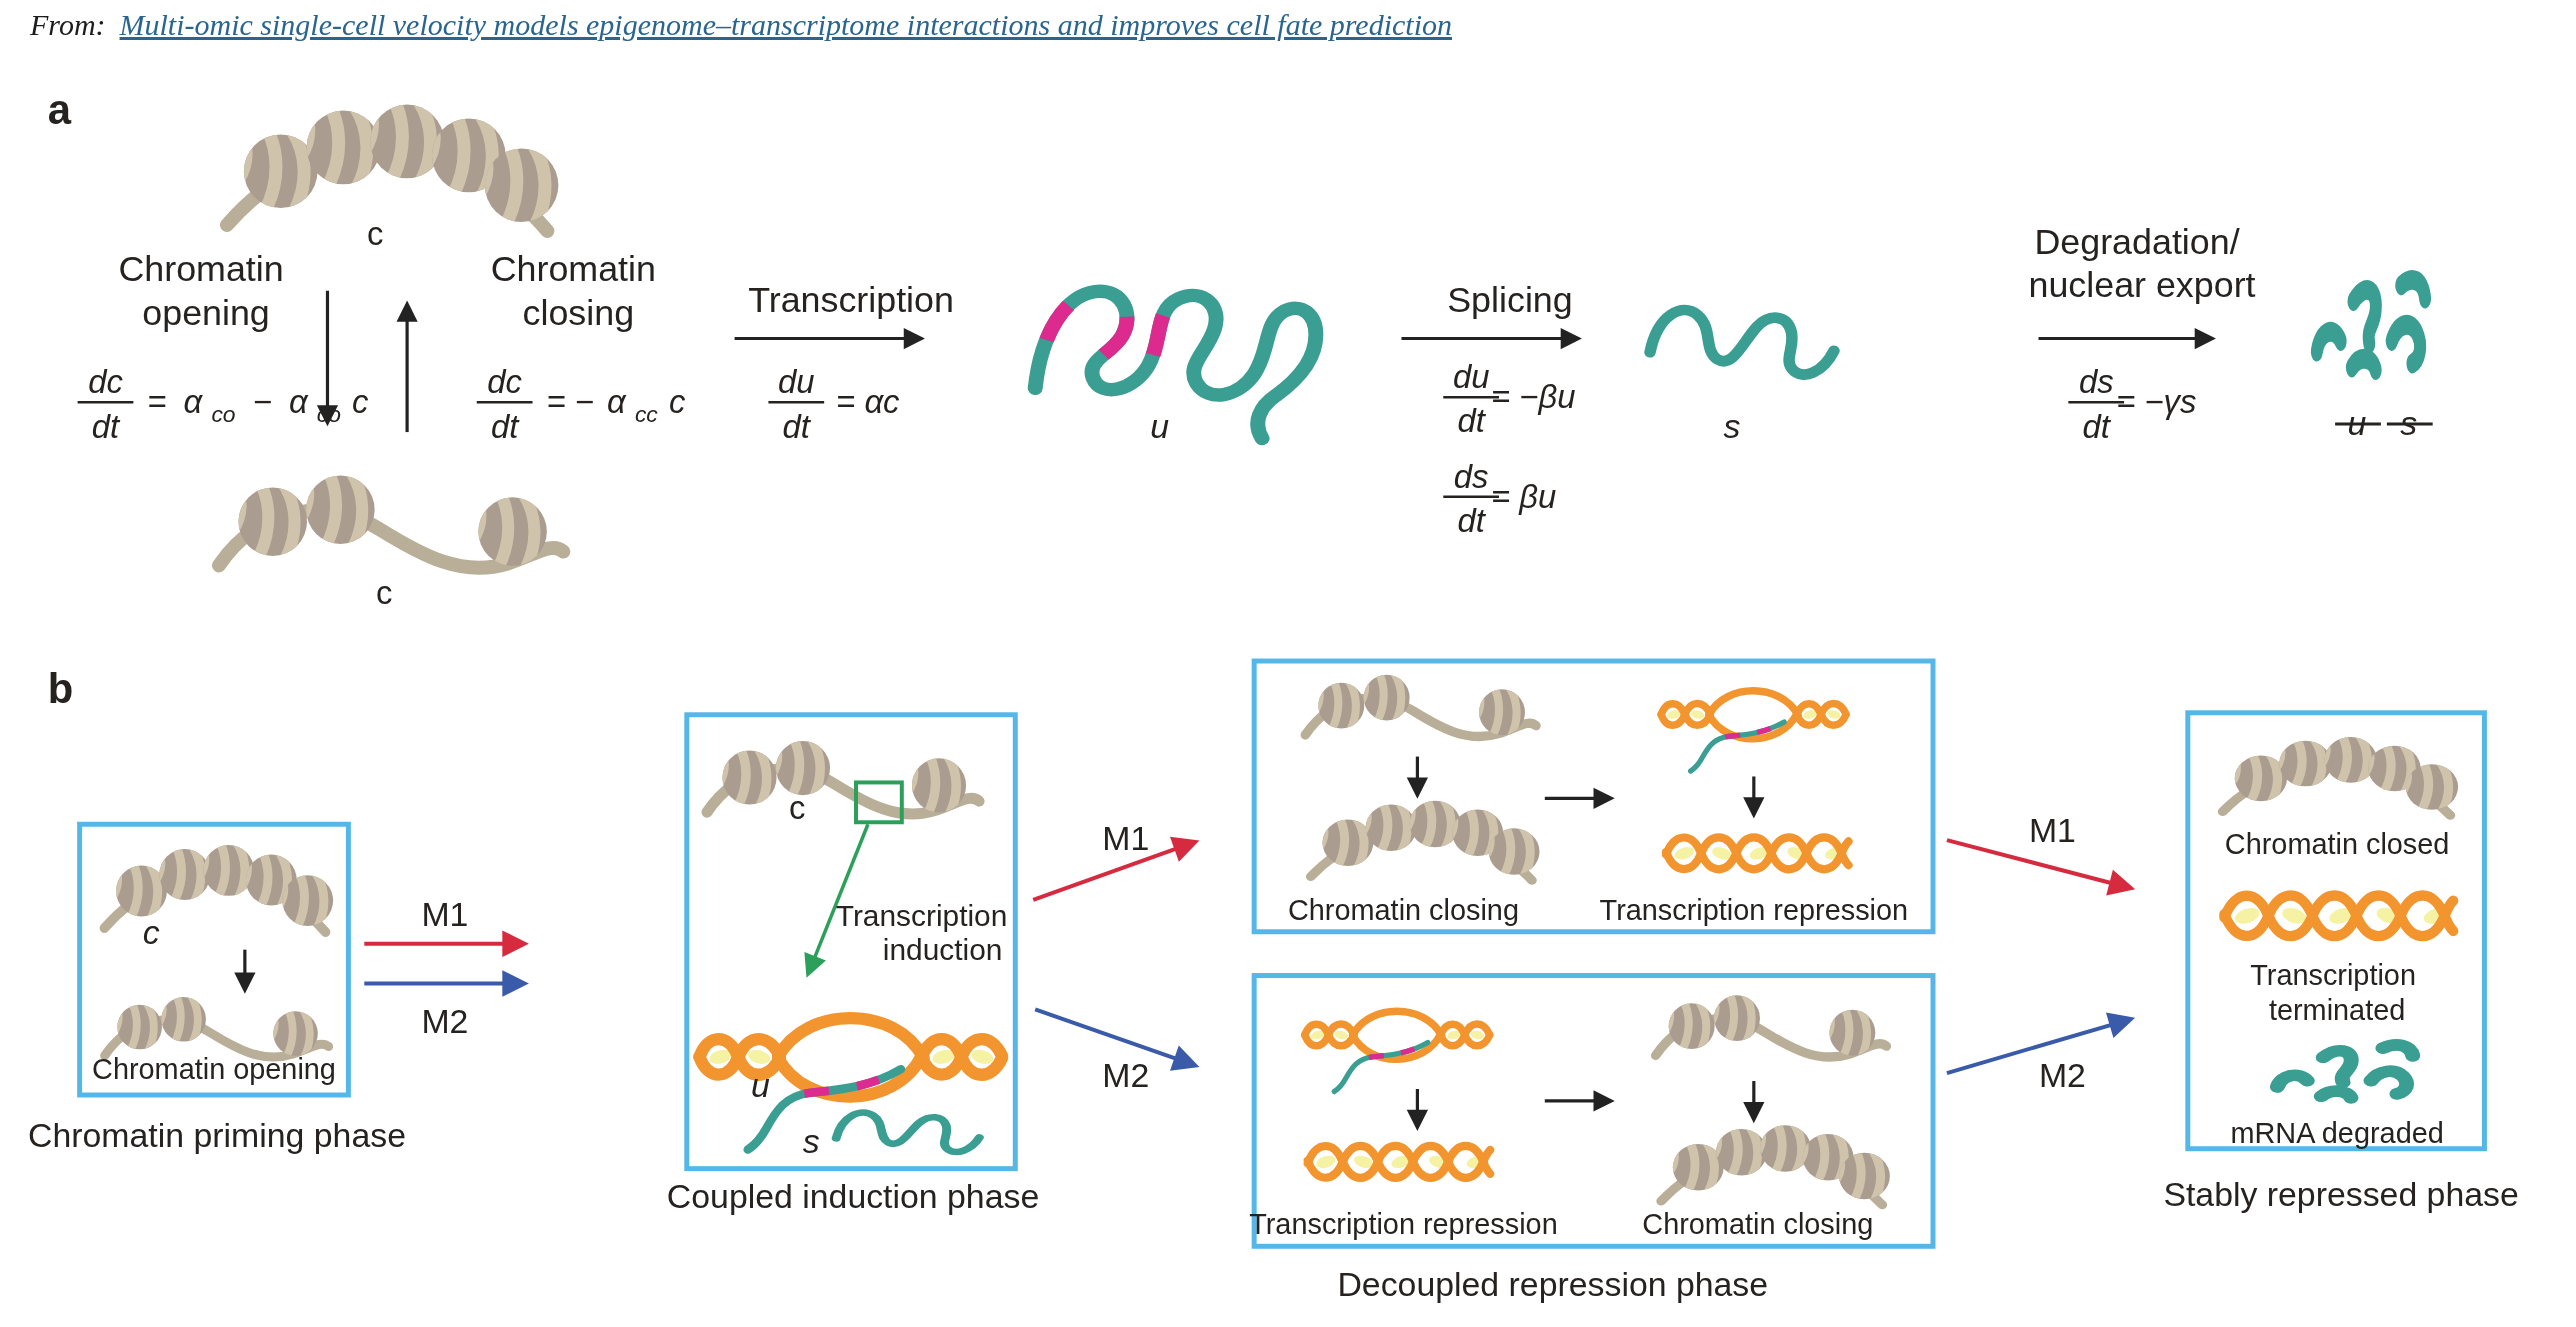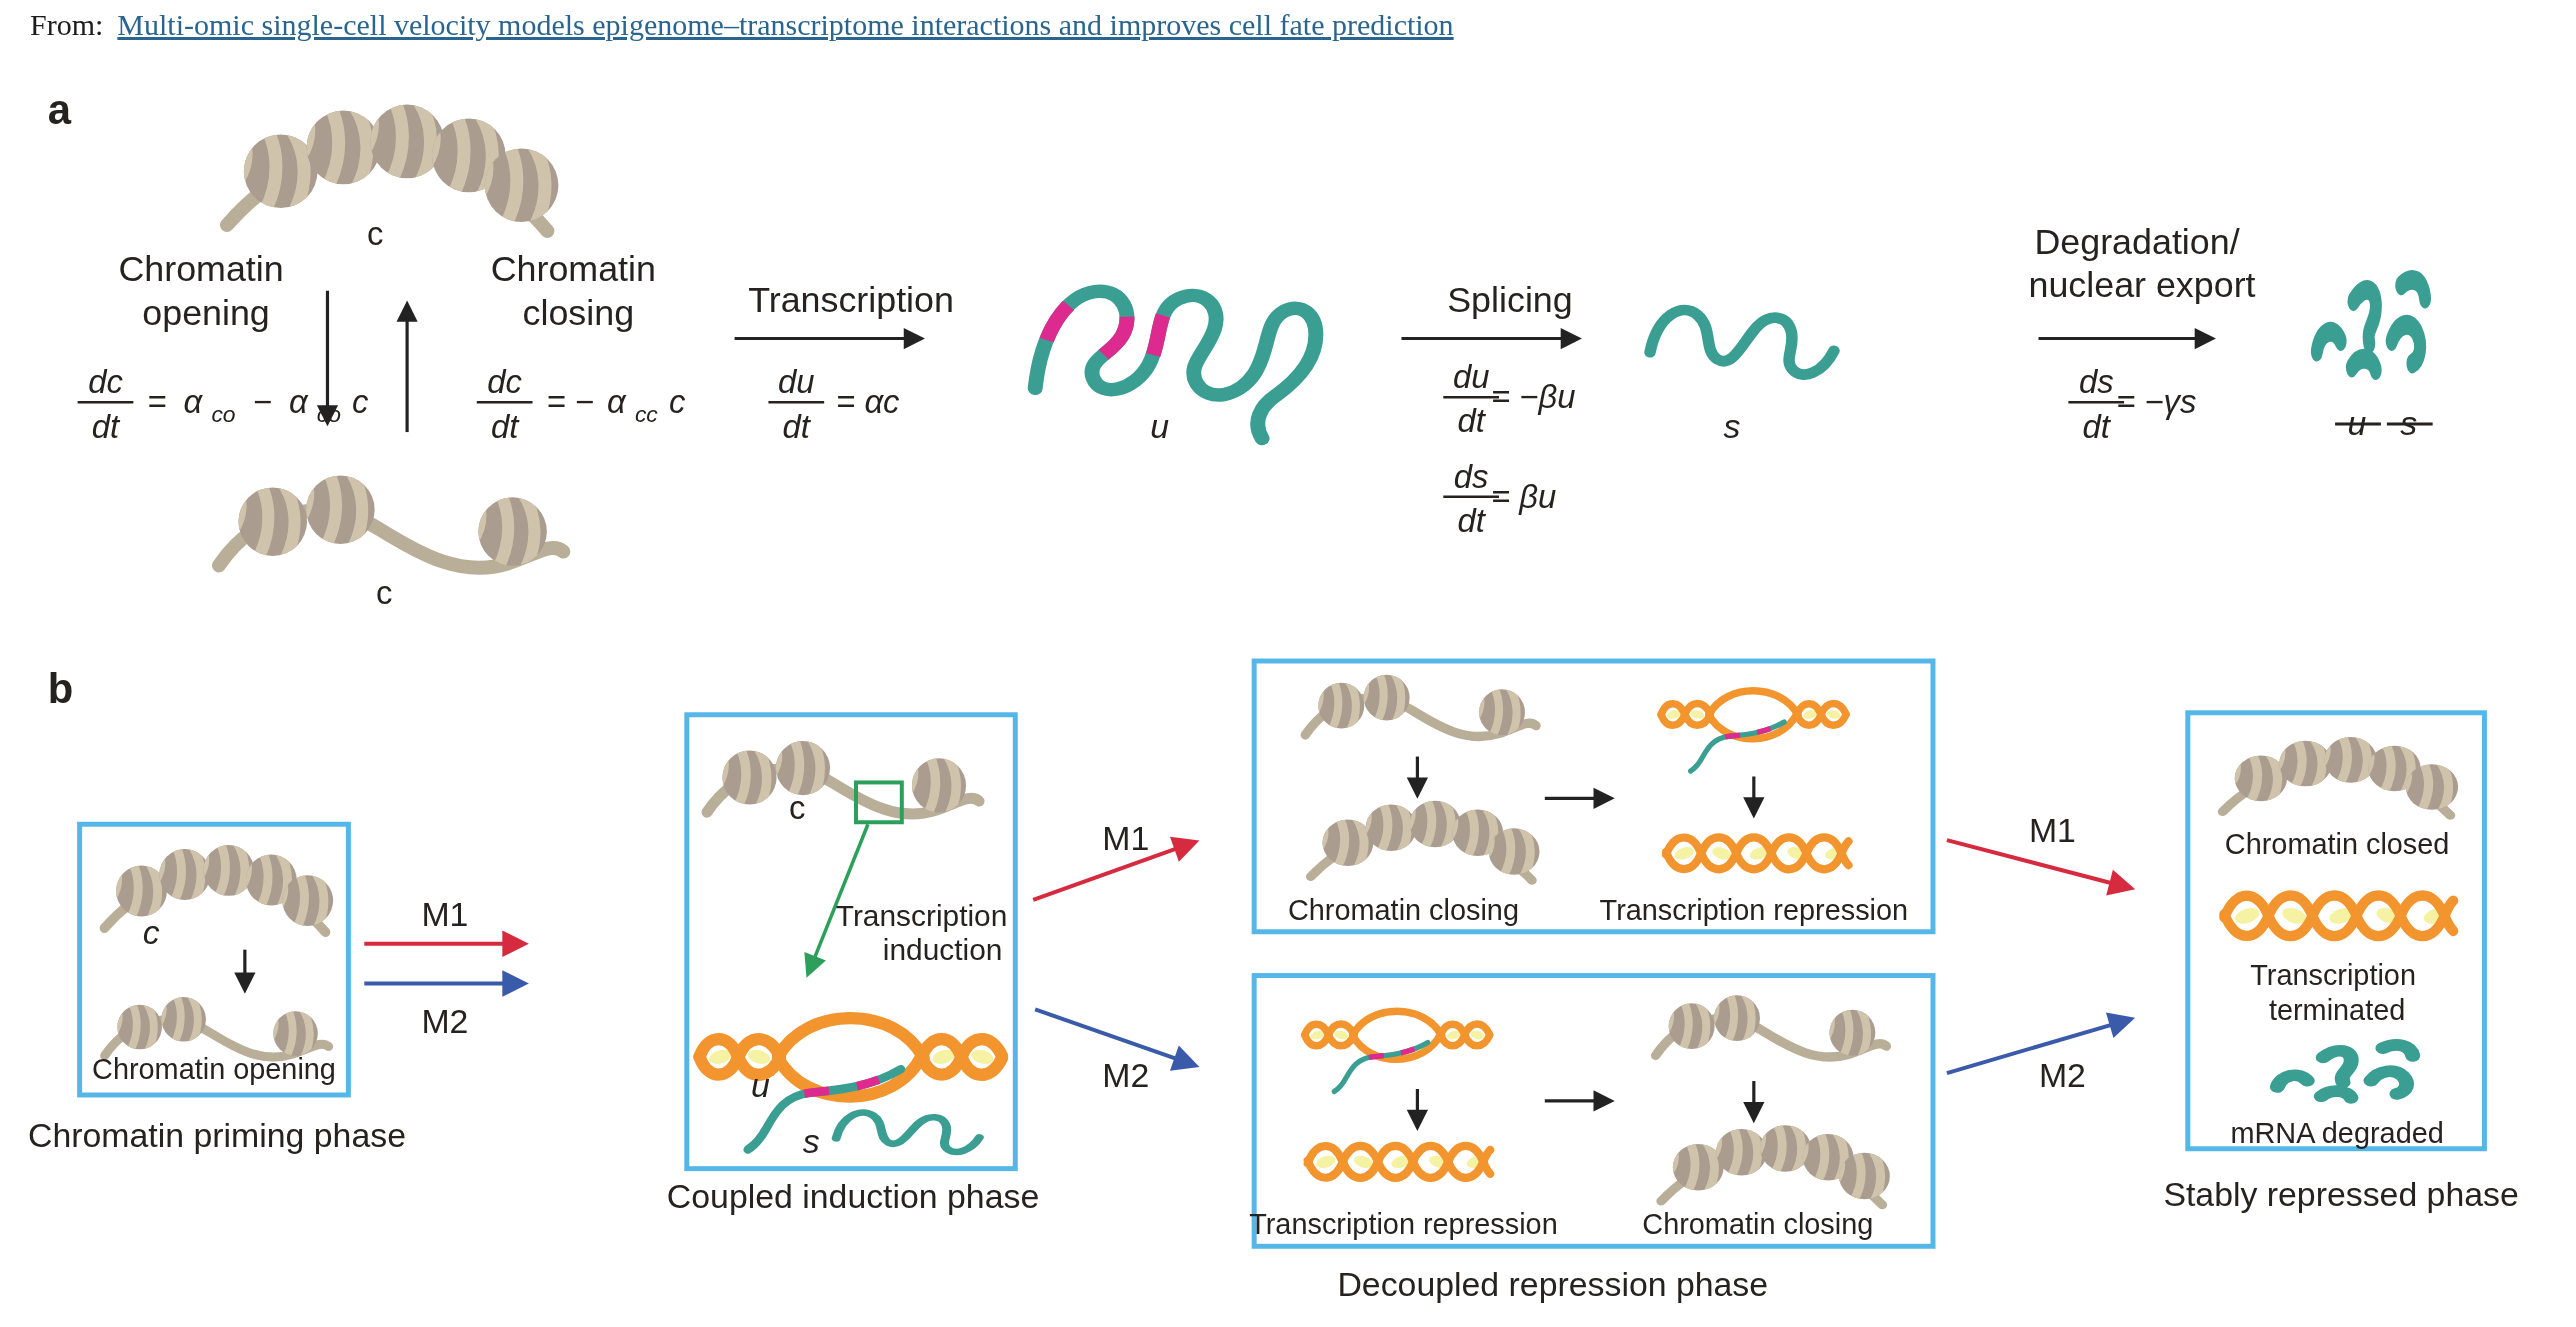--- a/index.html
+++ b/index.html
@@ -1,17 +1,17 @@
 <!DOCTYPE html>
 <html><head>
 <meta charset="utf-8">
 <style>
   html,body{margin:0;padding:0;background:#ffffff;}
   body{width:2576px;height:1328px;position:relative;overflow:hidden;}
-  .header{position:absolute;left:30px;top:8px;font-family:"Liberation Serif",serif;font-size:30px;color:#1c1c1c;white-space:nowrap;}
+  .header{position:absolute;left:30px;top:8px;font-family:"Liberation Serif",serif;font-size:30px;color:#1c1c1c;white-space:nowrap;font-style:italic;}
   .header .from{margin-right:14px;}
   .header a{color:#29658f;text-decoration:underline;cursor:pointer;}
   svg{position:absolute;left:0;top:0;}
   svg text{font-family:"Liberation Sans",sans-serif;fill:#262220;}
   .plabel{font-size:42px;font-weight:bold;}
   .nm{font-size:36px;}
   .eq{font-size:33px;font-style:italic;}
   .eqs{font-size:23px;font-style:italic;}
   .vr{font-size:34px;font-style:italic;}
   .vru{font-size:33px;}

